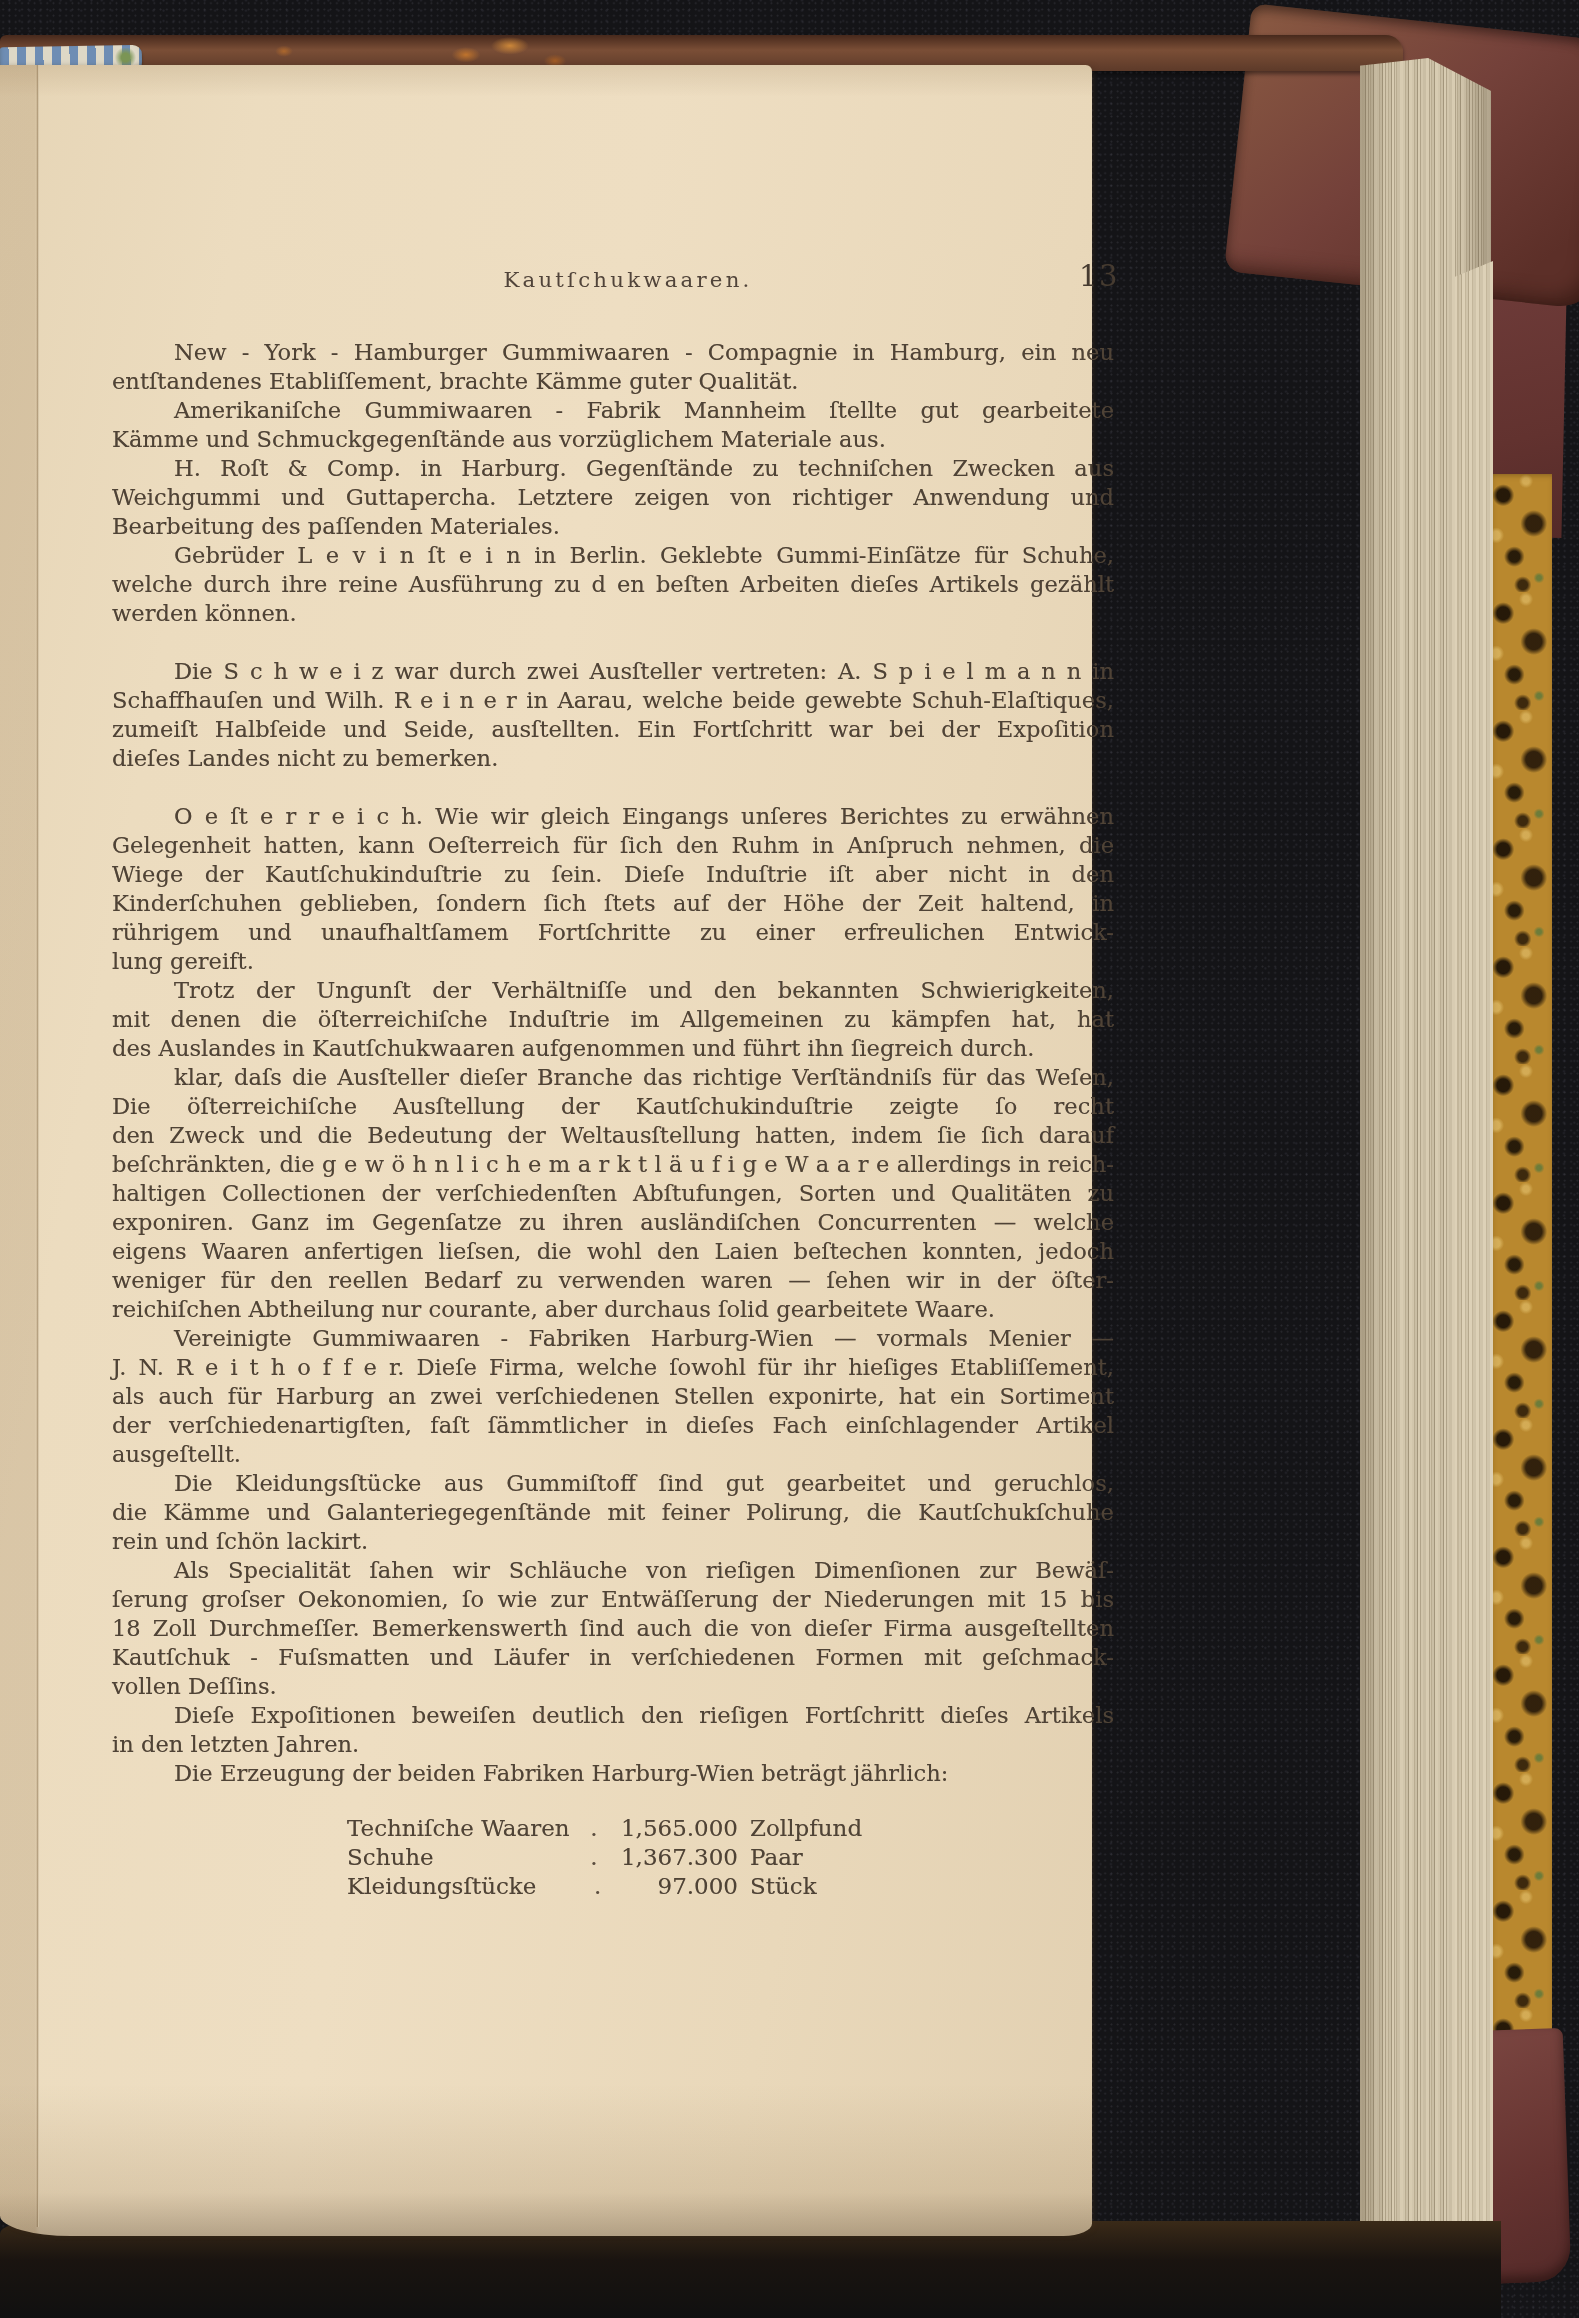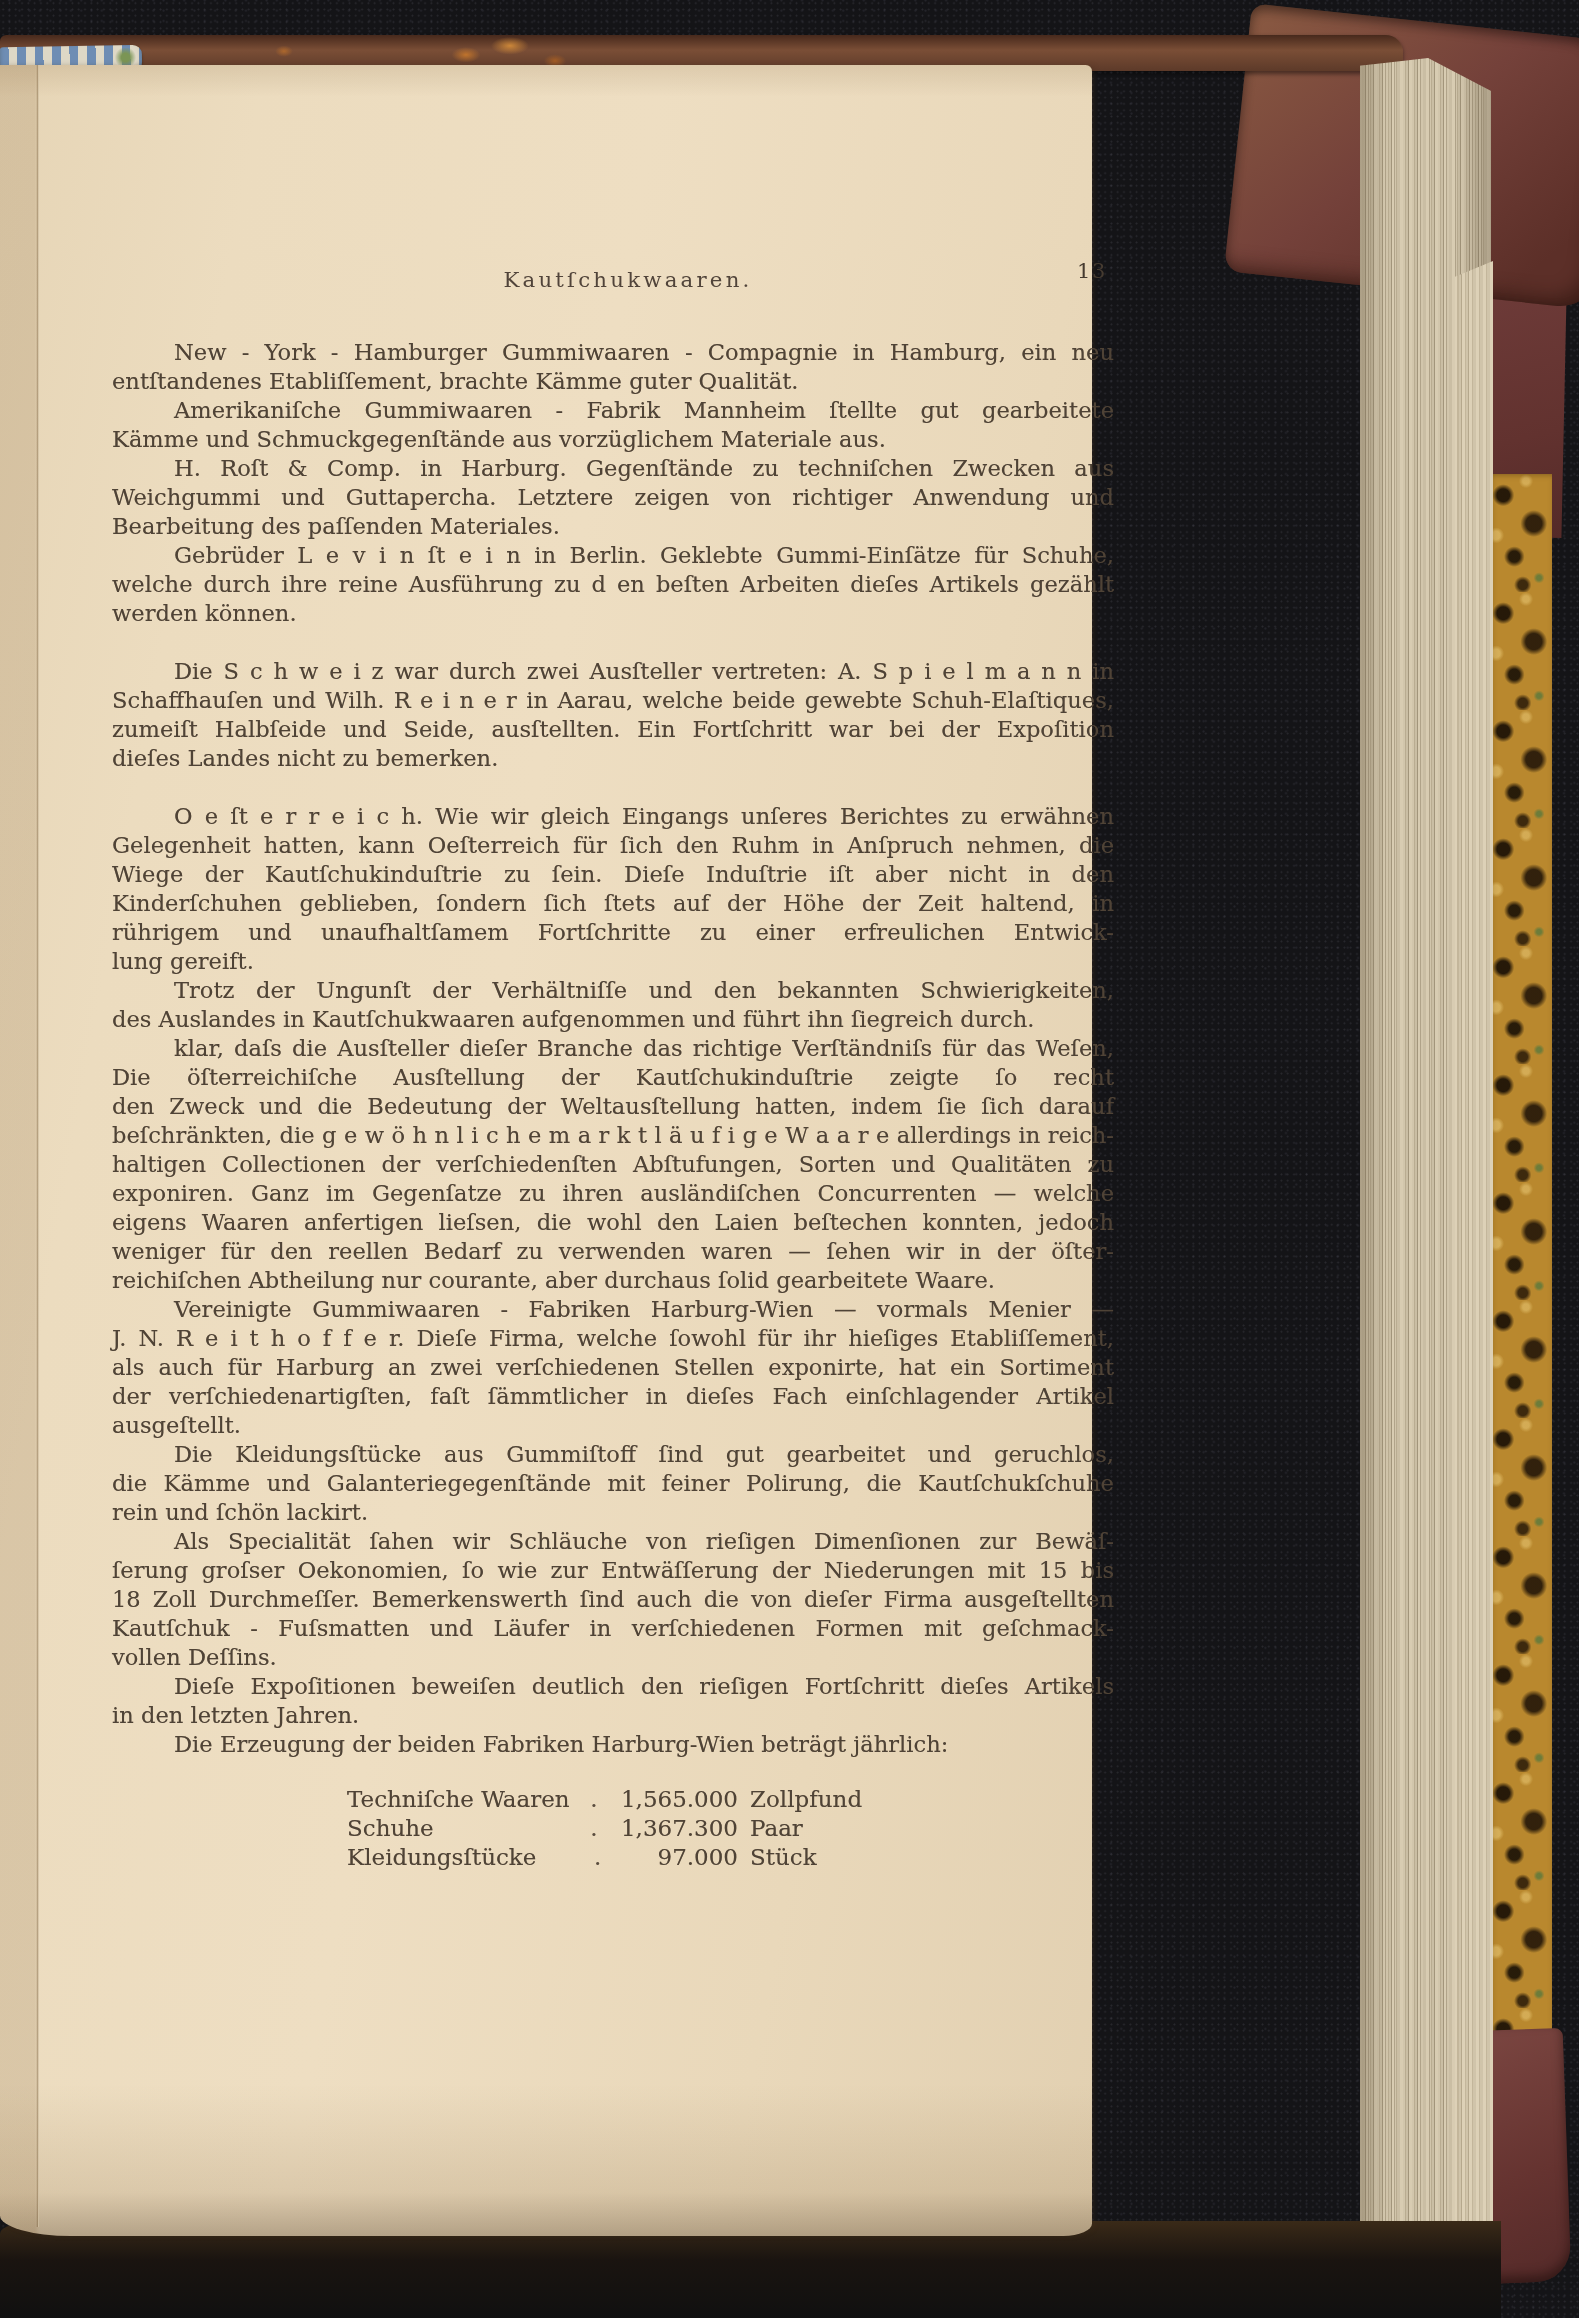--- a/index.html
+++ b/index.html
@@ -100,21 +100,21 @@
     content:"";position:absolute;left:36px;top:0;bottom:9.5px;width:3.2px;
     background:linear-gradient(to right, rgba(140,110,70,0), rgba(115,88,52,0.45) 55%, rgba(238,225,198,0.85));
   }
   
   .running-head{position:absolute;left:127px;top:202px;width:1002px;height:47px;}
   .running-title{
     display:block;text-align:center;font-size:21.3px;letter-spacing:3.2px;
     color:#51443a;
   }
   .page-number{
-    position:absolute;right:22px;top:-8px;font-size:21px;color:#463b30;letter-spacing:1.6px;
+    position:absolute;right:10px;top:-8px;font-size:29px;color:#463b30;letter-spacing:1.6px;
   }
   .body-text{
     position:absolute;left:112px;top:273px;width:1002px;
     font-size:22.6px;line-height:29px;color:#4f4336;
     text-shadow:0 0 0.5px rgba(90,72,55,0.45);
   }
   .para{margin:0;}
   .para.gap{margin-top:29px;}
   .line{text-align:justify;text-align-last:justify;white-space:normal;}
   .line.last{text-align:right;text-align-last:left;}
@@ -173,20 +173,21 @@
         <div class="para gap">
           <div class="line">O e ſt e r r e i c h. Wie wir gleich Eingangs unſeres Berichtes zu erwähnen</div>
           <div class="line">Gelegenheit hatten, kann Oeſterreich für ſich den Ruhm in Anſpruch nehmen, die</div>
           <div class="line">Wiege der Kautſchukinduſtrie zu ſein. Dieſe Induſtrie iſt aber nicht in den</div>
           <div class="line">Kinderſchuhen geblieben, ſondern ſich ſtets auf der Höhe der Zeit haltend, in</div>
           <div class="line">rührigem und unaufhaltſamem Fortſchritte zu einer erfreulichen Entwick-</div>
           <div class="line last">lung gereift.</div>
         </div>
         <div class="para">
           <div class="line">Trotz der Ungunſt der Verhältniſſe und den bekannten Schwierigkeiten,</div>
+          <div class="line">mit denen die öſterreichiſche Induſtrie im Allgemeinen zu kämpfen hat, hat</div>
           <div class="line last">des Auslandes in Kautſchukwaaren aufgenommen und führt ihn ſiegreich durch.</div>
         </div>
         <div class="para">
           <div class="line">klar, daſs die Ausſteller dieſer Branche das richtige Verſtändniſs für das Weſen,</div>
           <div class="line">Die öſterreichiſche Ausſtellung der Kautſchukinduſtrie zeigte ſo recht</div>
           <div class="line">den Zweck und die Bedeutung der Weltausſtellung hatten, indem ſie ſich darauf</div>
           <div class="line">beſchränkten, die g e w ö h n l i c h e  m a r k t l ä u f i g e  W a a r e allerdings in reich-</div>
           <div class="line">haltigen Collectionen der verſchiedenſten Abſtufungen, Sorten und Qualitäten zu</div>
           <div class="line">exponiren. Ganz im Gegenſatze zu ihren ausländiſchen Concurrenten — welche</div>
           <div class="line">eigens Waaren anfertigen lieſsen, die wohl den Laien beſtechen konnten, jedoch</div>

